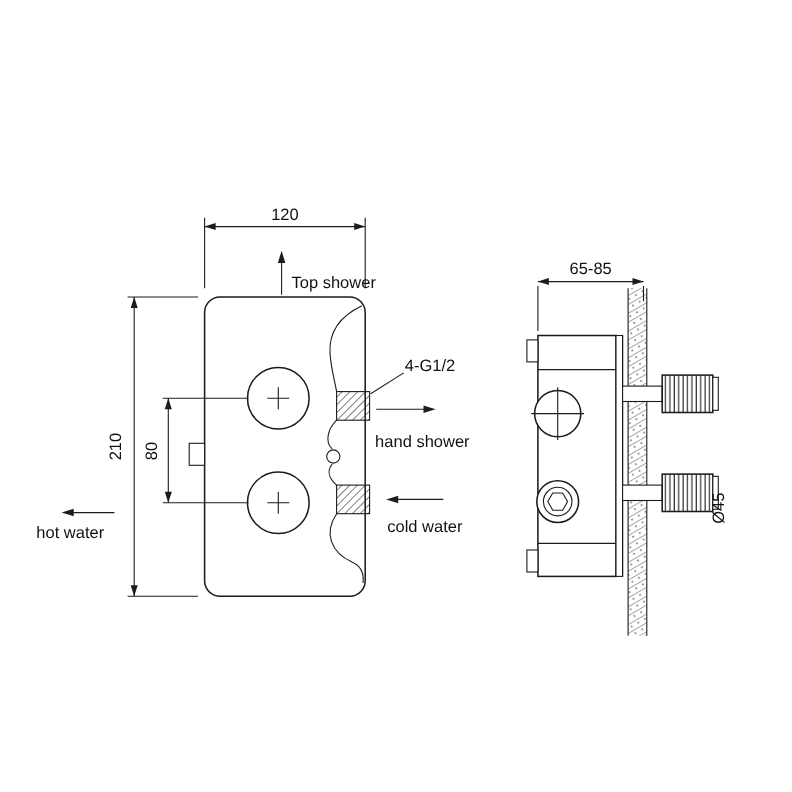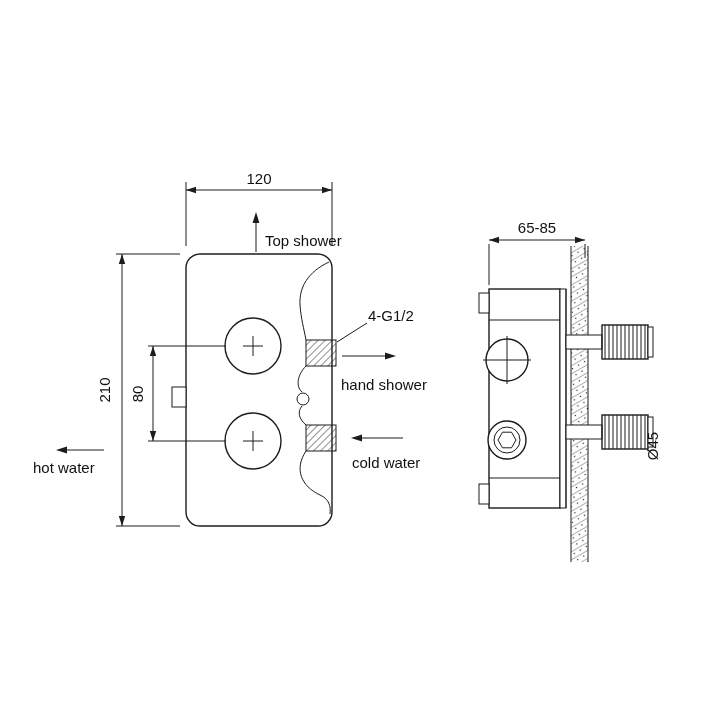--- a/index.html
+++ b/index.html
@@ -3,21 +3,21 @@
 <meta charset="utf-8">
 <style>
   html, body {
     margin: 0;
     padding: 0;
     width: 720px;
     height: 720px;
     background: #ffffff;
     font-family: "Liberation Sans", sans-serif;
   }
-  .page { width: 720px; height: 649px; }
+  .page { width: 720px; height: 649px; margin-top: 16px; }
   .sw { stroke:#1c1c1c; stroke-width:1.4; fill:#ffffff; }
   .t  { stroke:#1c1c1c; stroke-width:1;   fill:none; }
   .tw { stroke:#1c1c1c; stroke-width:1;   fill:#ffffff; }
   .head { fill:#1c1c1c; stroke:none; }
   .lbl {
     font-family:"Liberation Sans", sans-serif;
     font-size:15px;
     fill:#111111;
   }
 </style>

